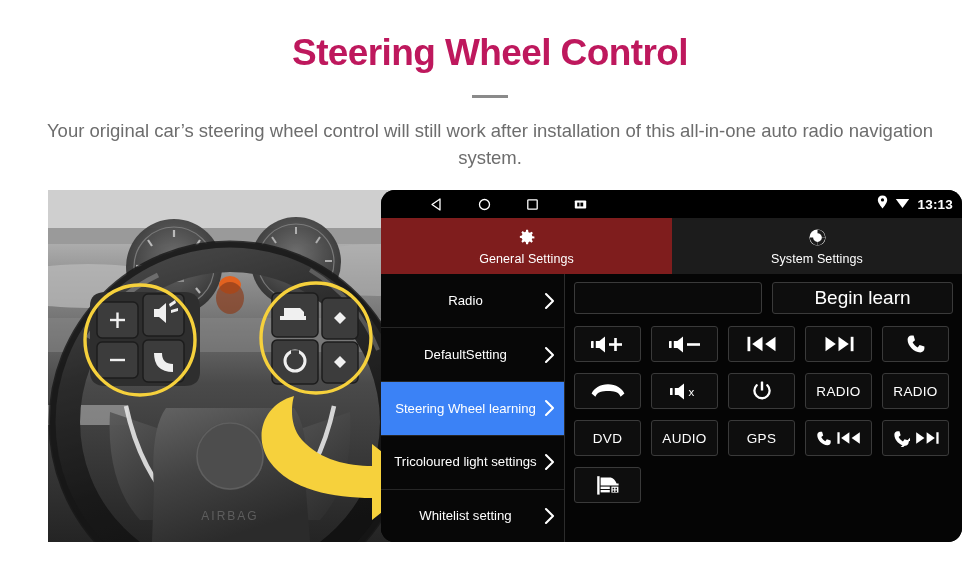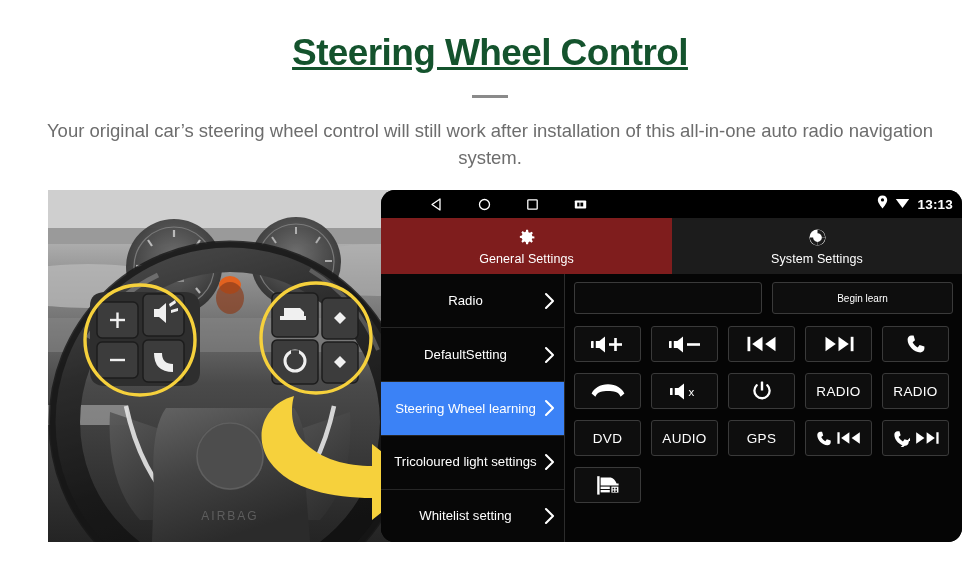--- a/index.html
+++ b/index.html
@@ -18,25 +18,24 @@
   
   .header {
     width: 980px;
     padding-top: 34px;
     box-sizing: border-box;
     text-align: center;
   }
   .page-title {
     font-size: 37px;
     font-weight: bold;
-    color: #14532d;
+    color: #be185d;
     letter-spacing: -0.6px;
     line-height: 1.05;
     margin: 0;
-    text-decoration: underline;
   }
   .title-rule {
     width: 36px;
     height: 3px;
     background: #8a8a8a;
     margin: 22px auto 0 auto;
   }
   .subtitle {
     margin: 20px auto 0 auto;
     width: 930px;
@@ -200,21 +199,21 @@
   .learn-btn {
     width: 181px;
     height: 32px;
     border: 1px solid #3a3a3a;
     border-radius: 3px;
     background: #0e0e0e;
     display: flex;
     align-items: center;
     justify-content: center;
     color: #ffffff;
-    font-size: 10px;
+    font-size: 19px;
     box-sizing: border-box;
   }
   .grid {
     display: grid;
     grid-template-columns: repeat(5, 67px);
     grid-auto-rows: 36px;
     gap: 11px 10px;
   }
   .key {
     border: 1px solid #3a3a3a;

